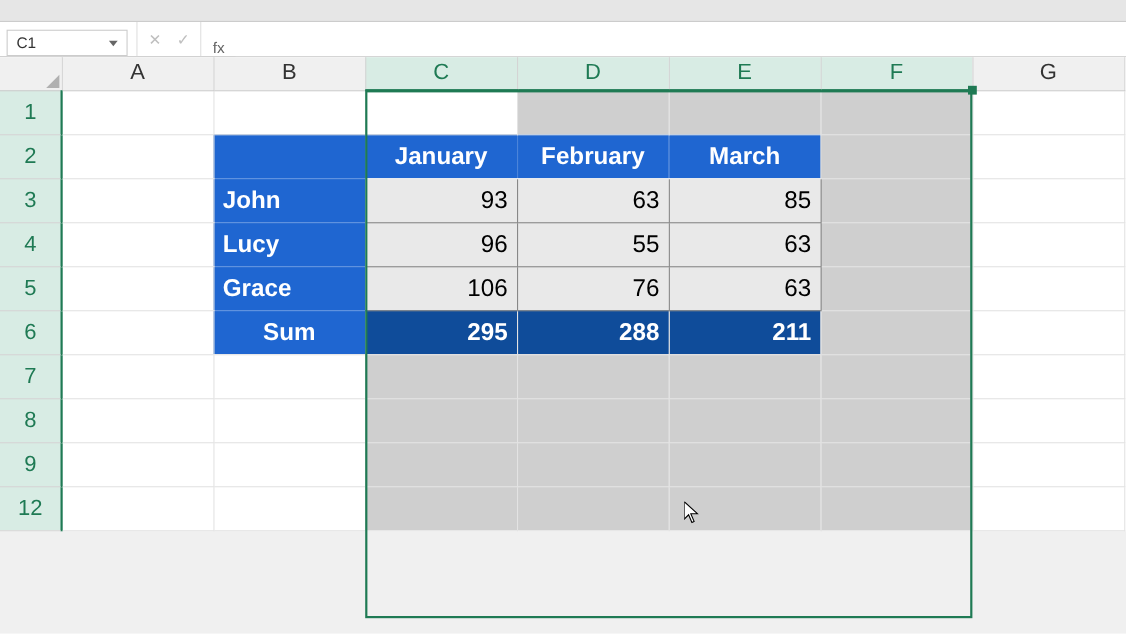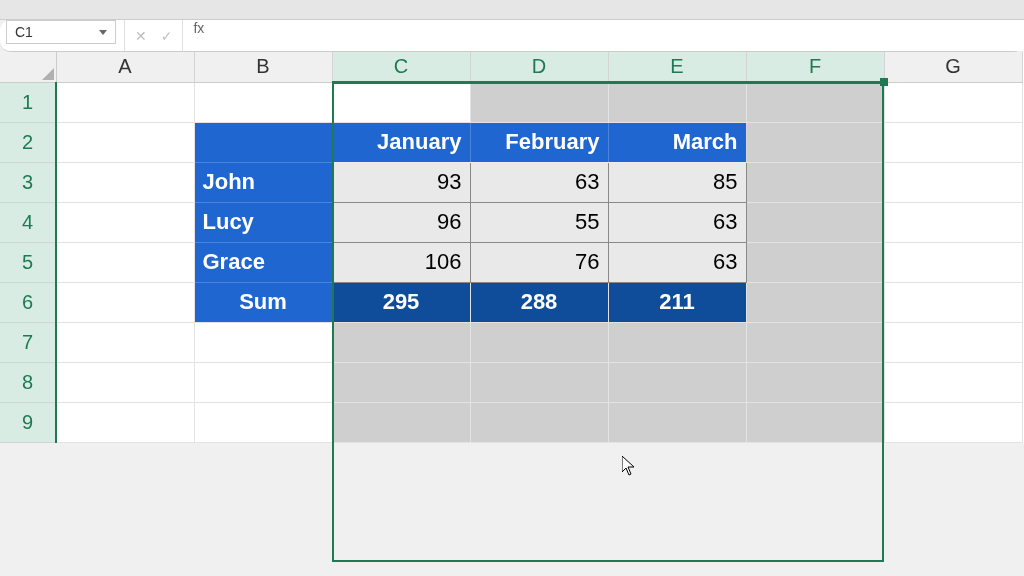--- a/index.html
+++ b/index.html
@@ -11,25 +11,24 @@
     height: 576px;
     position: relative;
   }
   .ribbon-gap {
     height: 20px;
     background: #e6e6e6;
     border-bottom: 1px solid #cccccc;
   }
   .formula-bar {
     display: flex;
-    align-items: flex-start;
+    align-items: flex-end;
     height: 32px;
     background: #ffffff;
     border-bottom: 1px solid #cccccc;
-    border-radius: 10px;
   }
   .name-box {
     width: 110px;
     height: 24px;
     margin: 0 8px 0 6px;
     border: 1px solid #cccccc;
     background: #ffffff;
     display: flex;
     align-items: center;
     padding: 0 8px;
@@ -139,33 +138,33 @@
   
   td.blue-h {
     background: #1f66d1 !important;
     color: #ffffff;
     font-weight: bold;
     text-align: left;
     border-right: 1px solid #ffffff33;
     border-bottom: 1px solid #ffffff33;
     font-family: Arial, sans-serif;
   }
-  td.blue-h.right { text-align: right; margin-left: 33px; }
+  td.blue-h.right { text-align: center; margin-left: 33px; }
   td.data-cell {
     background: #e9e9e9 !important;
     border: 1px solid #888888;
     text-align: right;
     color: #000;
     font-family: Arial, sans-serif;
   }
   td.sum-row {
     background: #0f4c9a !important;
     color: #ffffff;
     font-weight: bold;
-    text-align: center;
+    text-align: right;
     font-family: Arial, sans-serif;
   }
   td.sum-label {
     background: #1f66d1 !important;
     color: #ffffff;
     font-weight: bold;
     text-align: center;
     font-family: Arial, sans-serif;
   }
 
@@ -330,20 +329,30 @@
   <tr class="row-normal">
     <th class="row-h sel">9</th>
     <td class="cell"></td>
     <td class="cell"></td>
     <td class="cell colsel"></td>
     <td class="cell colsel"></td>
     <td class="cell colsel"></td>
     <td class="cell colsel"></td>
     <td class="cell"></td>
   </tr>
+  <tr class="row-normal">
+    <th class="row-h sel">12</th>
+    <td class="cell"></td>
+    <td class="cell"></td>
+    <td class="cell colsel"></td>
+    <td class="cell colsel"></td>
+    <td class="cell colsel"></td>
+    <td class="cell colsel"></td>
+    <td class="cell"></td>
+  </tr>
 </tbody>
     </table>
 
 <div class="sel-border" style="left:332px; top:30px; width:552px; height:480px;"></div>
 <div class="sel-handle" style="left:880px; top:26px;"></div>
 
 <div class="cursor-arrow" style="left:622px; top:404px;">
   <svg width="14" height="20" viewBox="0 0 14 20">
     <path d="M0 0 L0 16 L4 12 L7 19 L9 18 L6 11 L12 11 Z" fill="#ffffff" stroke="#000000" stroke-width="1"></path>
   </svg>

